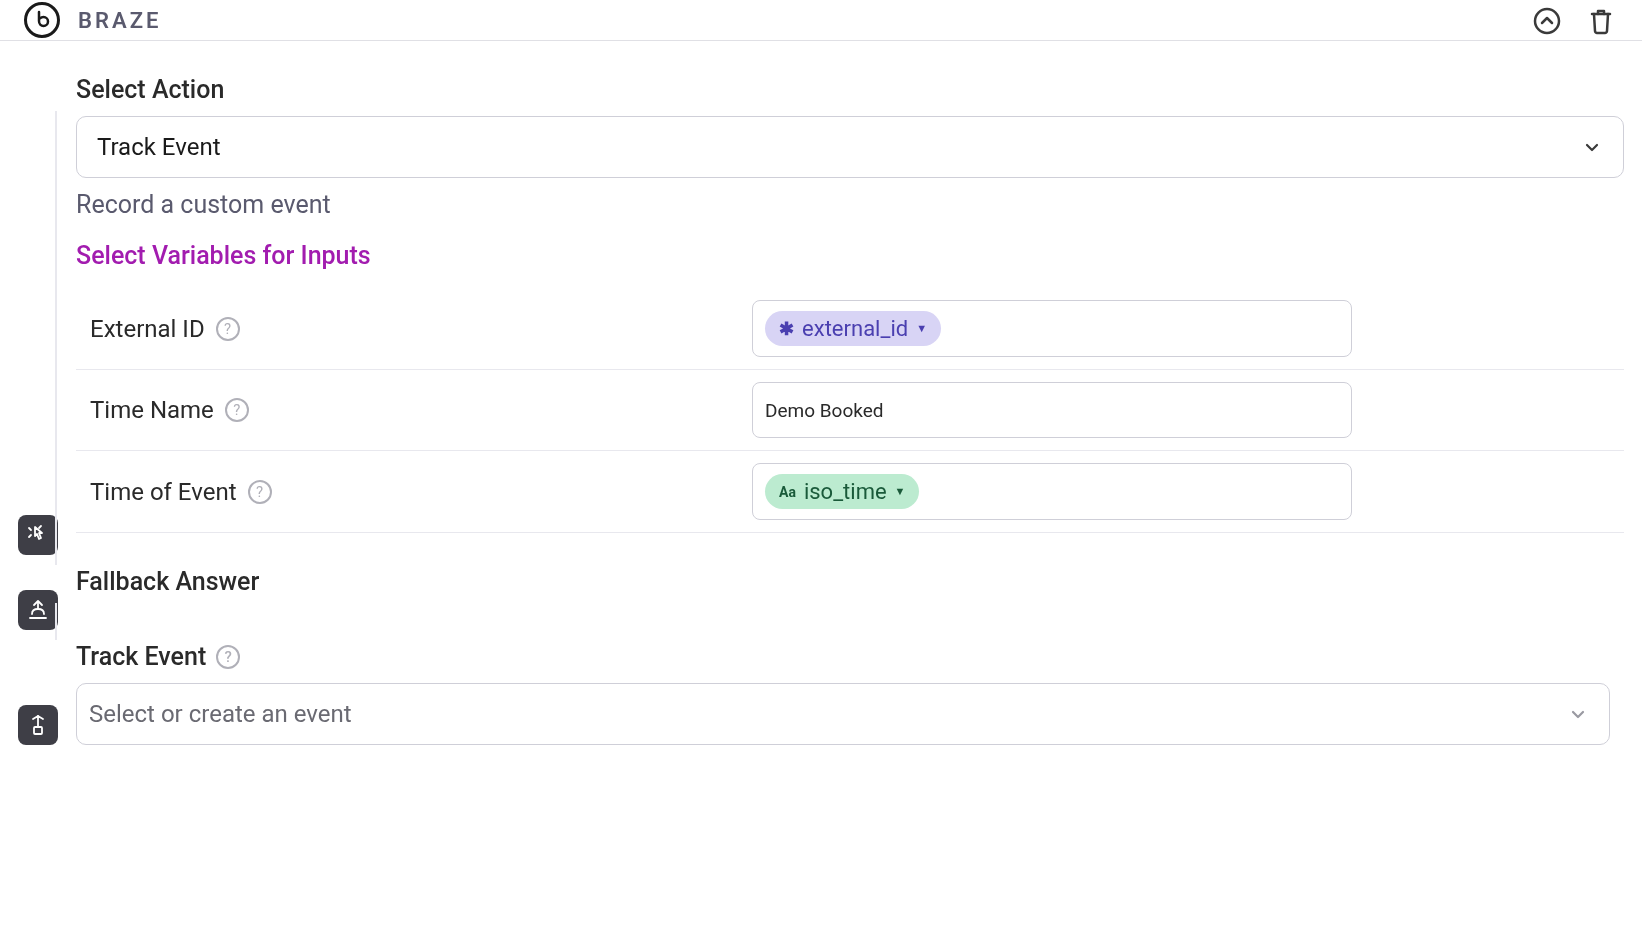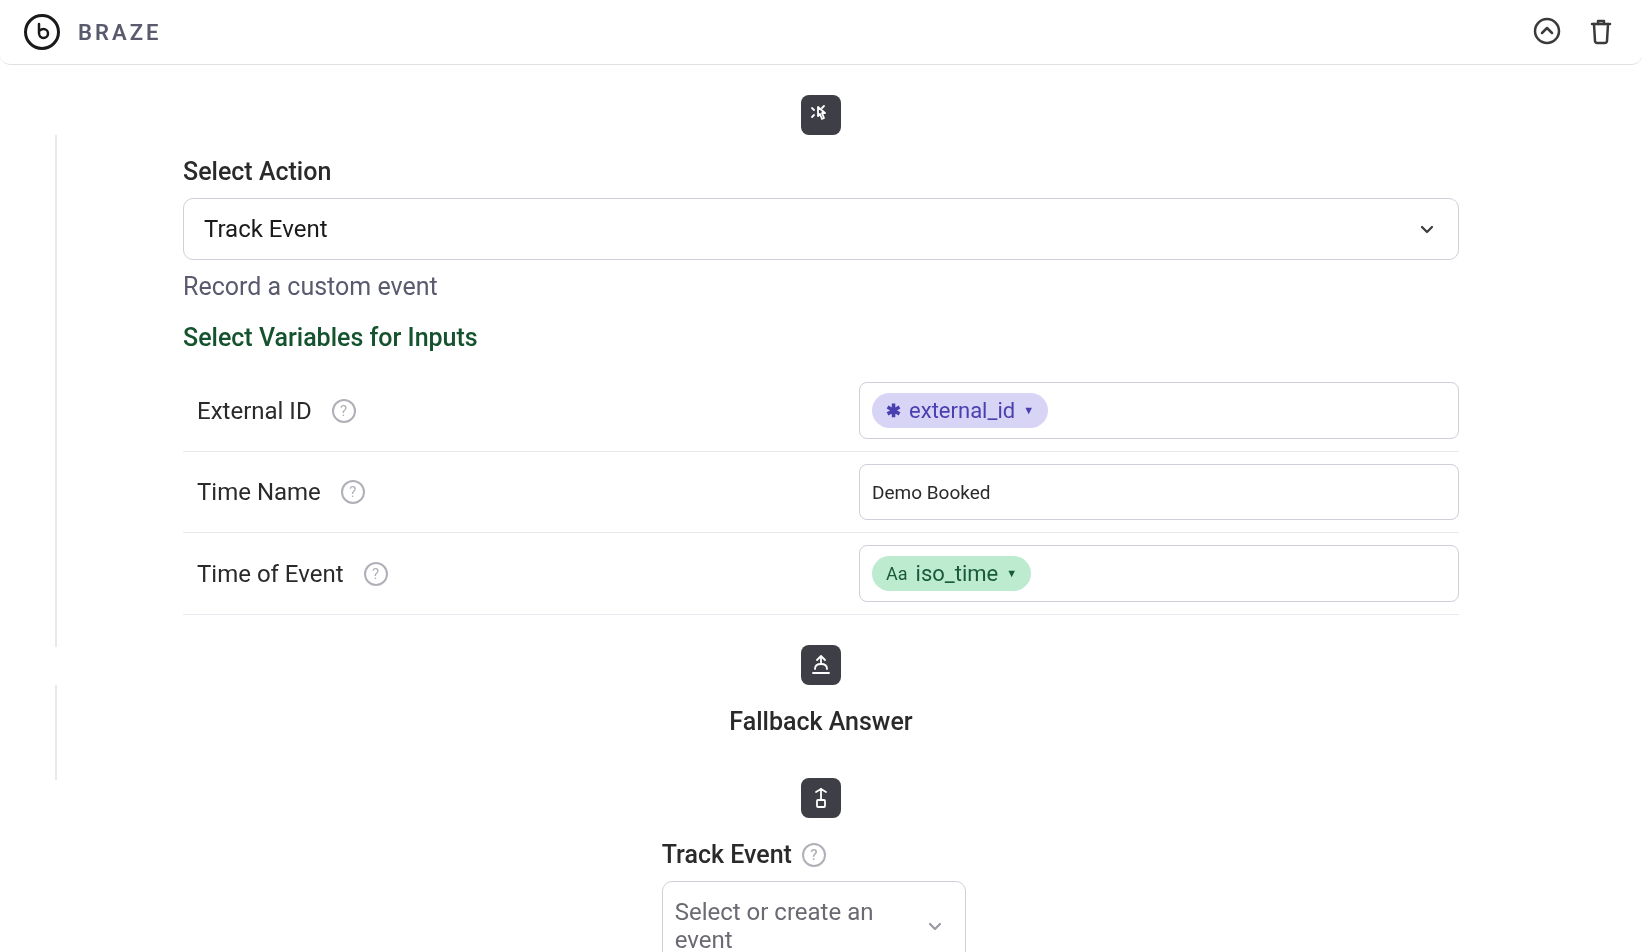--- a/index.html
+++ b/index.html
@@ -7,25 +7,24 @@
       margin: 0;
       padding: 0;
     }
     body {
       font-family: -apple-system, BlinkMacSystemFont, "Segoe UI", Roboto, Helvetica, Arial, sans-serif;
       background: #fff;
       color: #1a1a1a;
     }
     .header {
       display: flex;
-      align-items: flex-start;
+      align-items: flex-end;
       justify-content: space-between;
-      padding: 14px 24px;
+      padding: 2px 24px;
       border-bottom: 1px solid #e0e0e5;
-      border-radius: 10px;
     }
     .header-left {
       display: flex;
       align-items: center;
       gap: 18px;
     }
     .logo {
       width: 36px;
       height: 36px;
       border: 3px solid #1a1a1a;
@@ -56,25 +55,24 @@
       align-items: center;
       justify-content: center;
       cursor: pointer;
       color: #3a3a3a;
     }
     .content {
       padding: 30px 18px 40px 18px;
     }
     .section-row {
       display: flex;
-      align-items: center;
+      align-items: flex-end;
       gap: 18px;
       margin-bottom: 8px;
       position: relative;
-      flex-direction: column;
     }
     .step-icon {
       width: 40px;
       height: 40px;
       background: #3e3e46;
       border-radius: 8px;
       display: flex;
       align-items: center;
       justify-content: center;
       color: #fff;
@@ -126,40 +124,40 @@
     }
     .helper-text {
       font-size: 25px;
       color: #5a5a6e;
       margin-top: 12px;
       margin-bottom: 22px;
     }
     .subsection-title {
       font-size: 25px;
       font-weight: 500;
-      color: #14532d;
+      color: #a21caf;
       margin-bottom: 18px;
     }
     .input-row {
       display: flex;
       align-items: center;
       padding: 12px 0;
       border-bottom: 1px solid #e8e8ee;
       gap: 16px;
     }
     .input-row:last-child {
       border-bottom: 1px solid #e8e8ee;
     }
     .input-label {
       flex: 0 0 660px;
       font-size: 24px;
       color: #2a2a2a;
       display: flex;
       align-items: center;
-      gap: 20px;
+      gap: 11px;
       padding-left: 14px;
     }
     .help-icon {
       width: 24px;
       height: 24px;
       border: 2px solid #b0b0b8;
       border-radius: 50%;
       display: inline-flex;
       align-items: center;
       justify-content: center;
@@ -192,22 +190,22 @@
     }
     .var-chip.green {
       background: #bcebd0;
       color: #1a5a3a;
     }
     .chip-icon {
       font-size: 18px;
       font-weight: bold;
     }
     .chip-prefix {
-      font-size: 18px;
-      font-weight: 400;
+      font-size: 14px;
+      font-weight: 700;
     }
     .down-triangle {
       font-size: 11px;
     }
     .section-gap {
       height: 22px;
     }
     .input-text {
       font-size: 19px;
       color: #2a2a2a;

